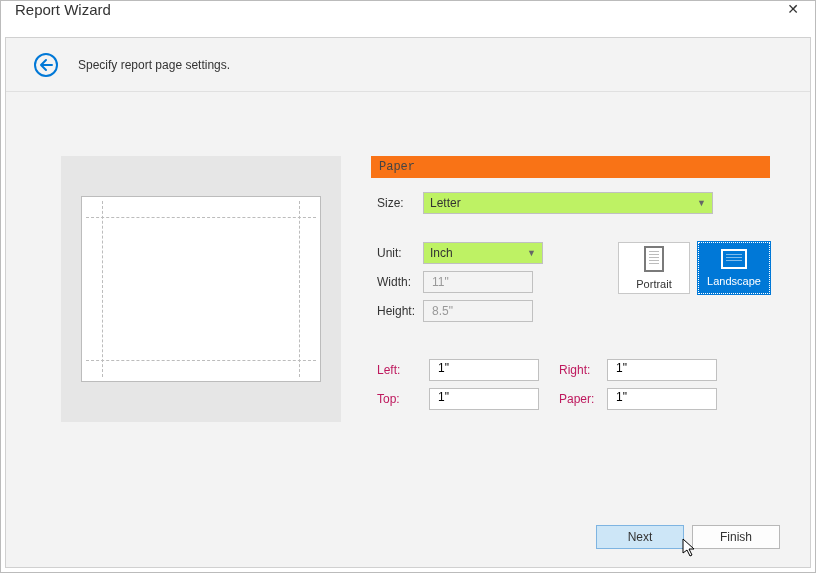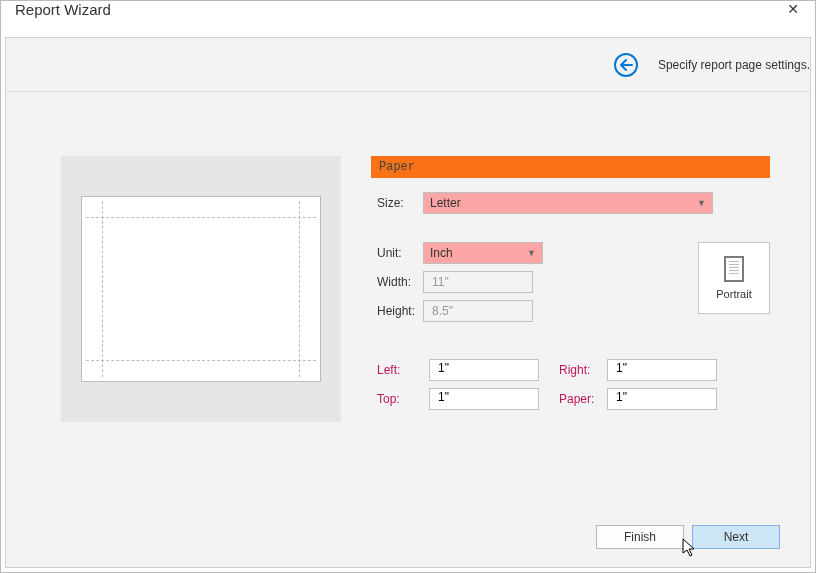--- a/index.html
+++ b/index.html
@@ -41,21 +41,20 @@
     border: 1px solid #d0d0d0;
     background: #f3f3f3;
   }
   .header {
     height: 54px;
     display: flex;
     align-items: center;
     padding-left: 28px;
     gap: 20px;
     border-bottom: 1px solid #e0e0e0;
-    justify-content: flex-end;
   }
   .back-btn {
     width: 24px; height: 24px;
     border: 2px solid #0078d7;
     border-radius: 50%;
     position: relative;
     cursor: pointer;
   }
   .back-btn svg { position: absolute; top: 3px; left: 2px; }
   .header-text { font-size: 12px; color: #333; }
@@ -108,21 +107,21 @@
   }
   .form-row label {
     width: 52px;
     font-size: 12px;
     color: #333;
     padding-left: 6px;
   }
   .select, .text-input {
     height: 22px;
     border: 1px solid #c0c0c0;
-    background: #fca5a5;
+    background: #bef264;
     padding: 0 6px;
     font-size: 12px;
     color: #333;
     display: flex;
     align-items: center;
     justify-content: space-between;
     cursor: pointer;
   }
   .text-input input {
     border: none;
@@ -148,21 +147,21 @@
   .paper-fields { flex: 1; }
   .size-select { width: 100%; max-width: 290px; }
   .unit-select { width: 120px; }
   .dim-input { width: 110px; }
   .orient-group {
     display: flex;
     gap: 8px;
   }
   .orient-btn {
     width: 72px;
-    height: 72px;
+    height: 52px;
     border: 1px solid #c8c8c8;
     background: #fff;
     display: flex;
     flex-direction: column;
     align-items: center;
     justify-content: center;
     gap: 6px;
     font-size: 11px;
     color: #333;
     cursor: pointer;
@@ -309,20 +308,30 @@
                 <div class="lines" style="color:#7a7a7a">
                     <span></span>
                     <span></span>
                     <span></span>
                     <span></span>
                     <span></span>
                   </div>
               </div>
               <span>Portrait</span>
             </div>
+            <div class="orient-btn selected">
+              <div class="orient-icon landscape">
+                <div class="lines" style="color:#fff">
+                    <span></span>
+                    <span></span>
+                    <span></span>
+                  </div>
+              </div>
+              <span>Landscape</span>
+            </div>
           </div>
         </div>
 
         <div class="margins-section">
           <div class="margins-grid">
             <label>Left:</label>
             <div class="margin-input">
               <input value="1&quot;" style="">
             </div>
             <label class="lbl-r">Right:</label>
@@ -336,21 +345,21 @@
             <label class="lbl-r">Paper:</label>
             <div class="margin-input">
               <input value="1&quot;" style="">
             </div>
           </div>
         </div>
       </div>
     </div>
 
     <div class="footer">
+      <div class="btn primary">Next</div>
       <div class="btn">Finish</div>
-      <div class="btn primary">Next</div>
     </div>
 
     <svg class="cursor" width="16" height="20" style="left:676px; top:500px" viewBox="0 0 16 20">
       <path d="M1 1 L1 15 L5 12 L8 18 L10 17 L7 11 L12 11 Z" fill="#fff" stroke="#000" stroke-width="1"></path>
     </svg>
   </div>
 </div>
 
 </body></html>

